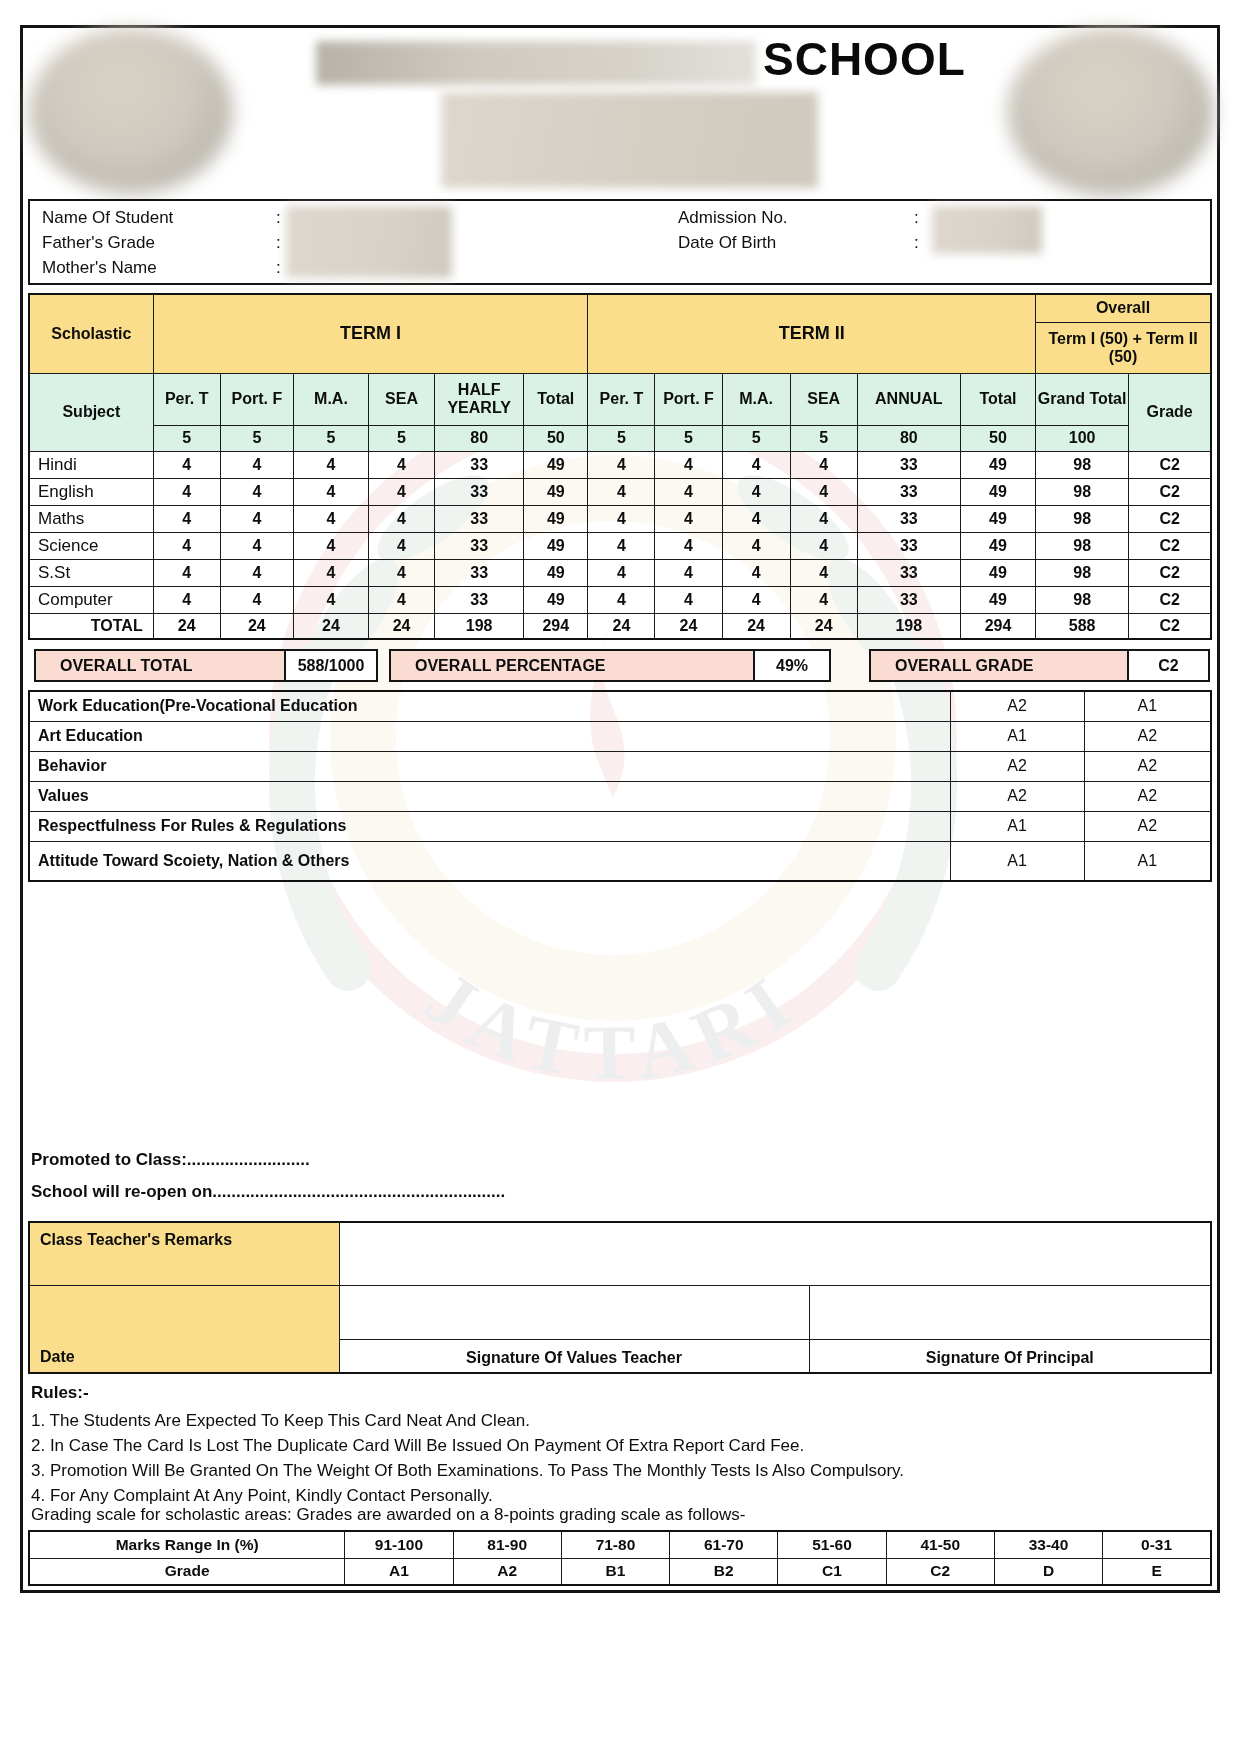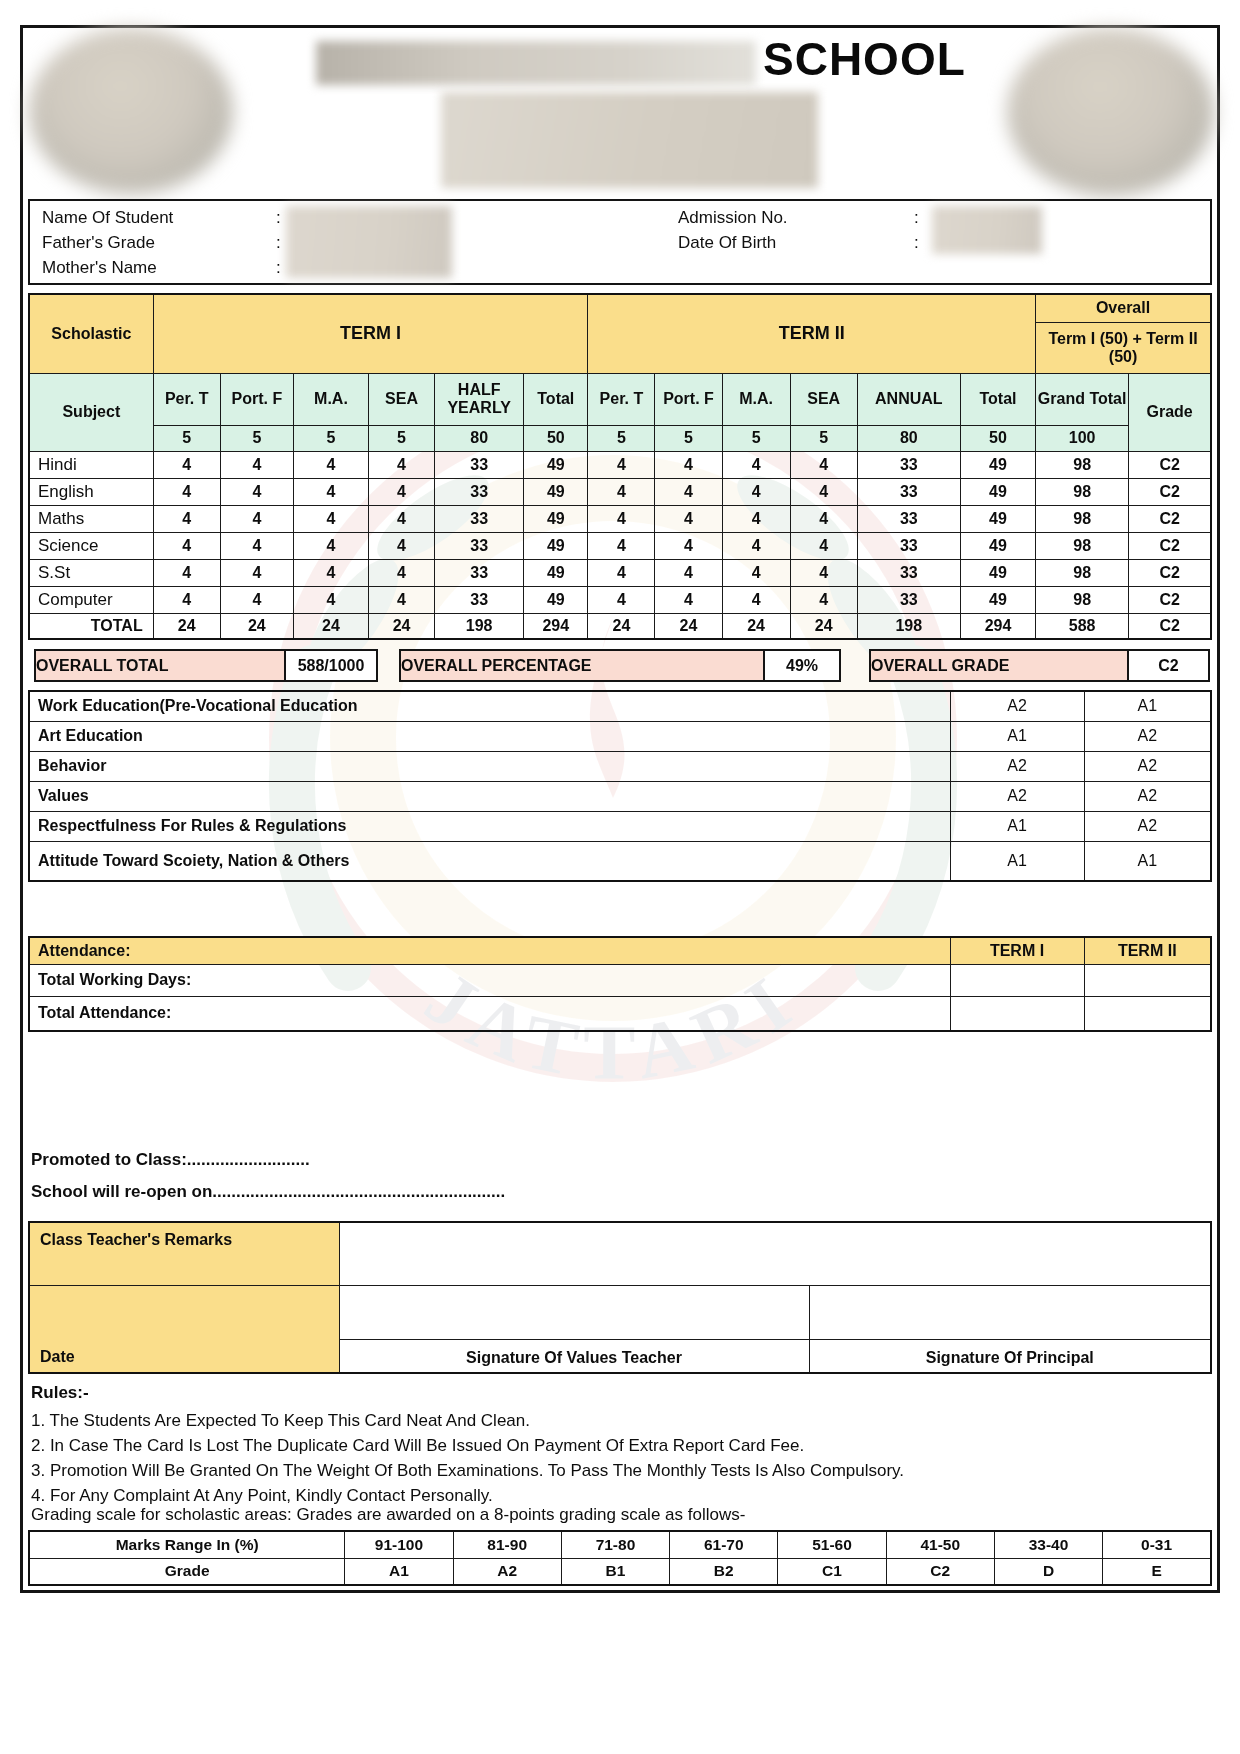--- a/index.html
+++ b/index.html
@@ -42,21 +42,21 @@
 
   .scho { position:absolute; left:5px; top:265px; width:1184px; border:2.5px solid #111; }
   .scho th { font-weight:700; }
   .scho .num { font-weight:700; }
   .scho .subname { text-align:left; padding-left:8px; font-weight:400; font-size:17px; background:transparent; }
   .scho .totlbl { text-align:right; padding-right:10px; font-weight:700; background:transparent; }
 
   
   .obox { position:absolute; top:621px; height:33px; display:flex; border:2px solid #141414; background:#fff; }
   .obox .ol { flex:1; background:#fadcd2; font-weight:700; font-size:16px;
-              display:flex; align-items:center; padding-left:0; color:#0d0d0d; }
+              display:flex; align-items:center; padding-left:24px; color:#0d0d0d; }
   .obox .ov { border-left:2px solid #141414; background:#fff; font-weight:700; font-size:16px;
               display:flex; align-items:center; justify-content:center; color:#0d0d0d; }
 
   .cosch { position:absolute; left:5px; top:662px; width:1184px; border:2.5px solid #111; }
   .cosch td.nm { text-align:left; padding-left:8px; font-weight:700; background:transparent; }
   .cosch td.gr { font-weight:400; background:transparent; }
   .cosch .hd { font-weight:700; }
 
   .attn { position:absolute; left:5px; top:908px; width:1184px; border:2.5px solid #111; }
   .attn td.nm { text-align:left; padding-left:8px; font-weight:700; background:transparent; }
@@ -299,21 +299,21 @@
             <td class="num trans">588</td>
             <td class="num trans">C2</td>
       </tr>
     </tbody>
       </table>
 
     <div class="obox" style="left:11px; width:344px;">
       <div class="ol">OVERALL TOTAL</div>
       <div class="ov" style="width:92px;">588/1000</div>
     </div>
-    <div class="obox" style="left:376px; width:442px;">
+    <div class="obox" style="left:366px; width:442px;">
       <div class="ol">OVERALL PERCENTAGE</div>
       <div class="ov" style="width:76px;">49%</div>
     </div>
     <div class="obox" style="left:846px; width:341px;">
       <div class="ol">OVERALL GRADE</div>
       <div class="ov" style="width:81px;">C2</div>
     </div>
 
     <table class="cosch">
       <colgroup>
@@ -348,44 +348,20 @@
             <td class="gr">A2</td>
           </tr>
       <tr style="height:40px">
             <td class="nm">Attitude Toward Scoiety, Nation &amp; Others</td>
             <td class="gr">A1</td>
             <td class="gr">A1</td>
           </tr>
     </tbody>
       </table>
 
-    <table class="attn">
-      <colgroup>
-          <col style="width:921px">
-          <col style="width:134px">
-          <col style="width:127px">
-        </colgroup>
-      <tbody>
-          <tr style="height:27px">
-        <td class="yellow hd" style="text-align:left; padding-left:8px;">Attendance:</td>
-        <td class="yellow hd">TERM I</td>
-        <td class="yellow hd">TERM II</td>
-      </tr>
-      <tr style="height:32px">
-            <td class="nm">Total Working Days:</td>
-            <td></td>
-            <td></td>
-          </tr>
-      <tr style="height:35px">
-            <td class="nm">Total Attendance:</td>
-            <td></td>
-            <td></td>
-          </tr>
-    </tbody>
-      </table>
 
     <div class="promoline" style="top:1122px;">Promoted to Class:..........................</div>
     <div class="promoline" style="top:1154px;">School will re-open on..............................................................</div>
 
     <table class="remarks">
       <colgroup>
           <col style="width:310px">
           <col style="width:470px">
           <col style="width:402px">
         </colgroup>

